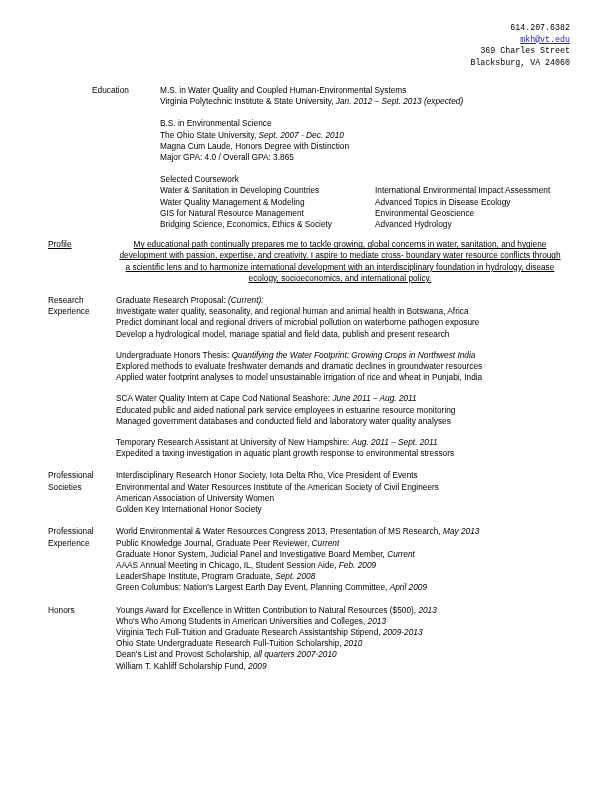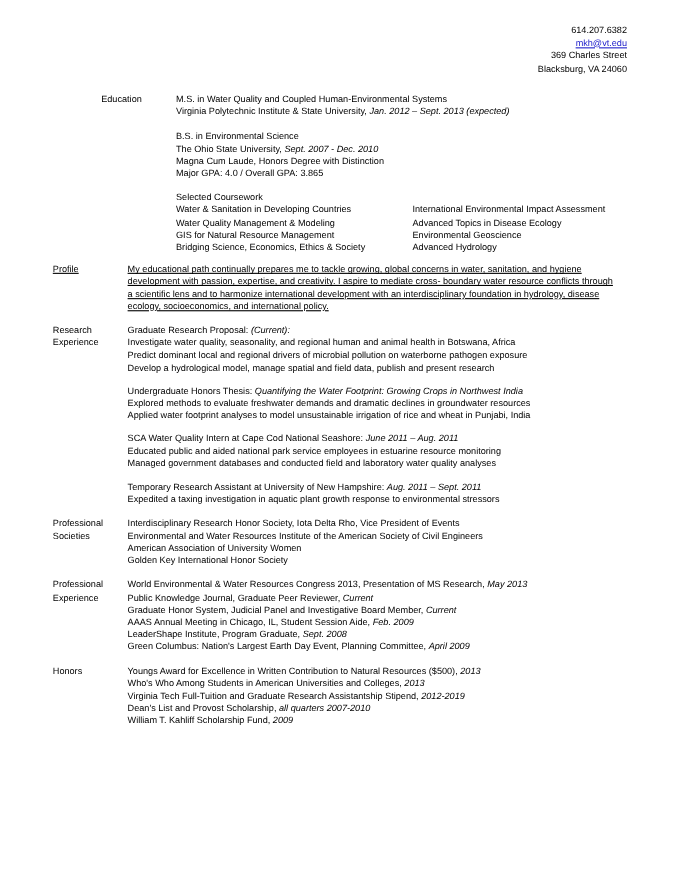--- a/index.html
+++ b/index.html
@@ -41,21 +41,21 @@
     white-space: nowrap;
   }
   .contact {
     position: absolute;
     right: 0;
     top: 0;
     text-align: right;
     font-size: 8.3px;
     line-height: 11.6px;
   }
-  .contact div { white-space: nowrap; }
+  .contact div { white-space: nowrap; font-family: Liberation Mono, monospace; }
   .contact .email-link {
     color: #2222cc;
     text-decoration: underline;
     cursor: pointer;
   }
 
   
   .sections {
     position: absolute;
     left: 48px;
@@ -75,21 +75,21 @@
     padding-top: 0px;
   }
   .sec-body {
     flex: 1 1 auto;
     font-size: 8.3px;
     line-height: 11.2px;
   }
   .line { white-space: nowrap; }
   .para {
     white-space: normal;
-    text-align: left;
+    text-align: center;
   }
   .ital { font-style: italic; }
   .gap { height: 11px; }
   .blockgap { height: 10px; }
 
   
   .course-grid {
     display: grid;
     grid-template-columns: 215px auto;
     column-gap: 0px;
@@ -263,21 +263,25 @@
         <div class="line">
           <span>Youngs Award for Excellence in Written Contribution to Natural Resources ($500),</span>
           <span class="ital">2013</span>
         </div>
         <div class="line">
           <span>Who's Who Among Students in American Universities and Colleges,</span>
           <span class="ital">2013</span>
         </div>
         <div class="line">
           <span>Virginia Tech Full-Tuition and Graduate Research Assistantship Stipend,</span>
-          <span class="ital">2012-2019</span>
+          <span class="ital">2009-2013</span>
+        </div>
+        <div class="line">
+          <span>Ohio State Undergraduate Research Full-Tuition Scholarship,</span>
+          <span class="ital">2010</span>
         </div>
         <div class="line">
           <span>Dean's List and Provost Scholarship,</span>
           <span class="ital">all quarters 2007-2010</span>
         </div>
         <div class="line">
           <span>William T. Kahliff Scholarship Fund,</span>
           <span class="ital">2009</span>
         </div>
       </div>

